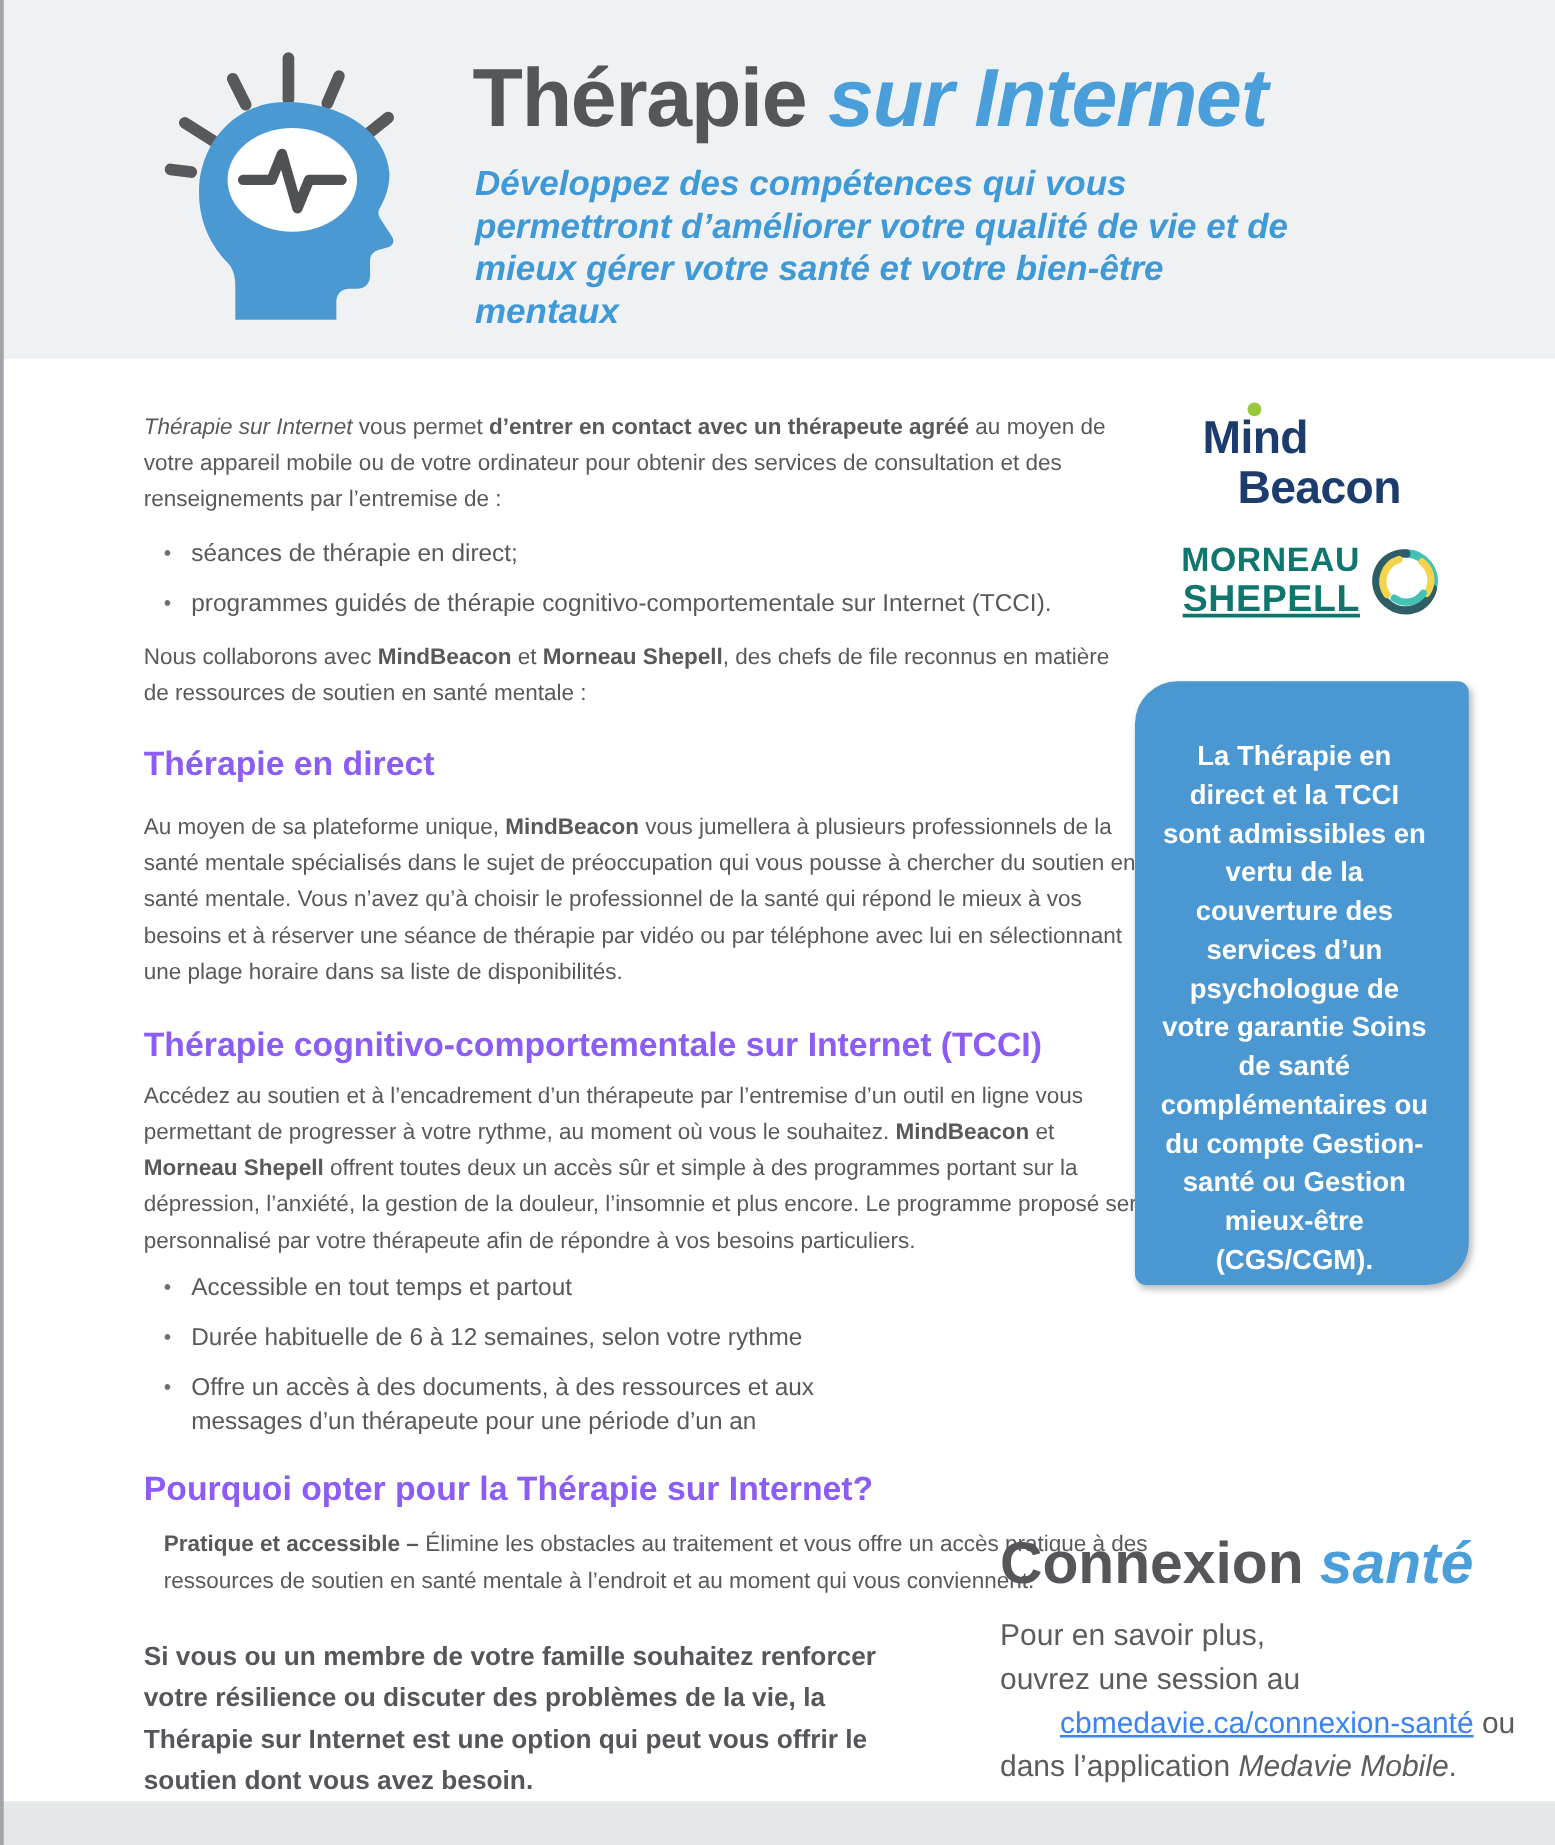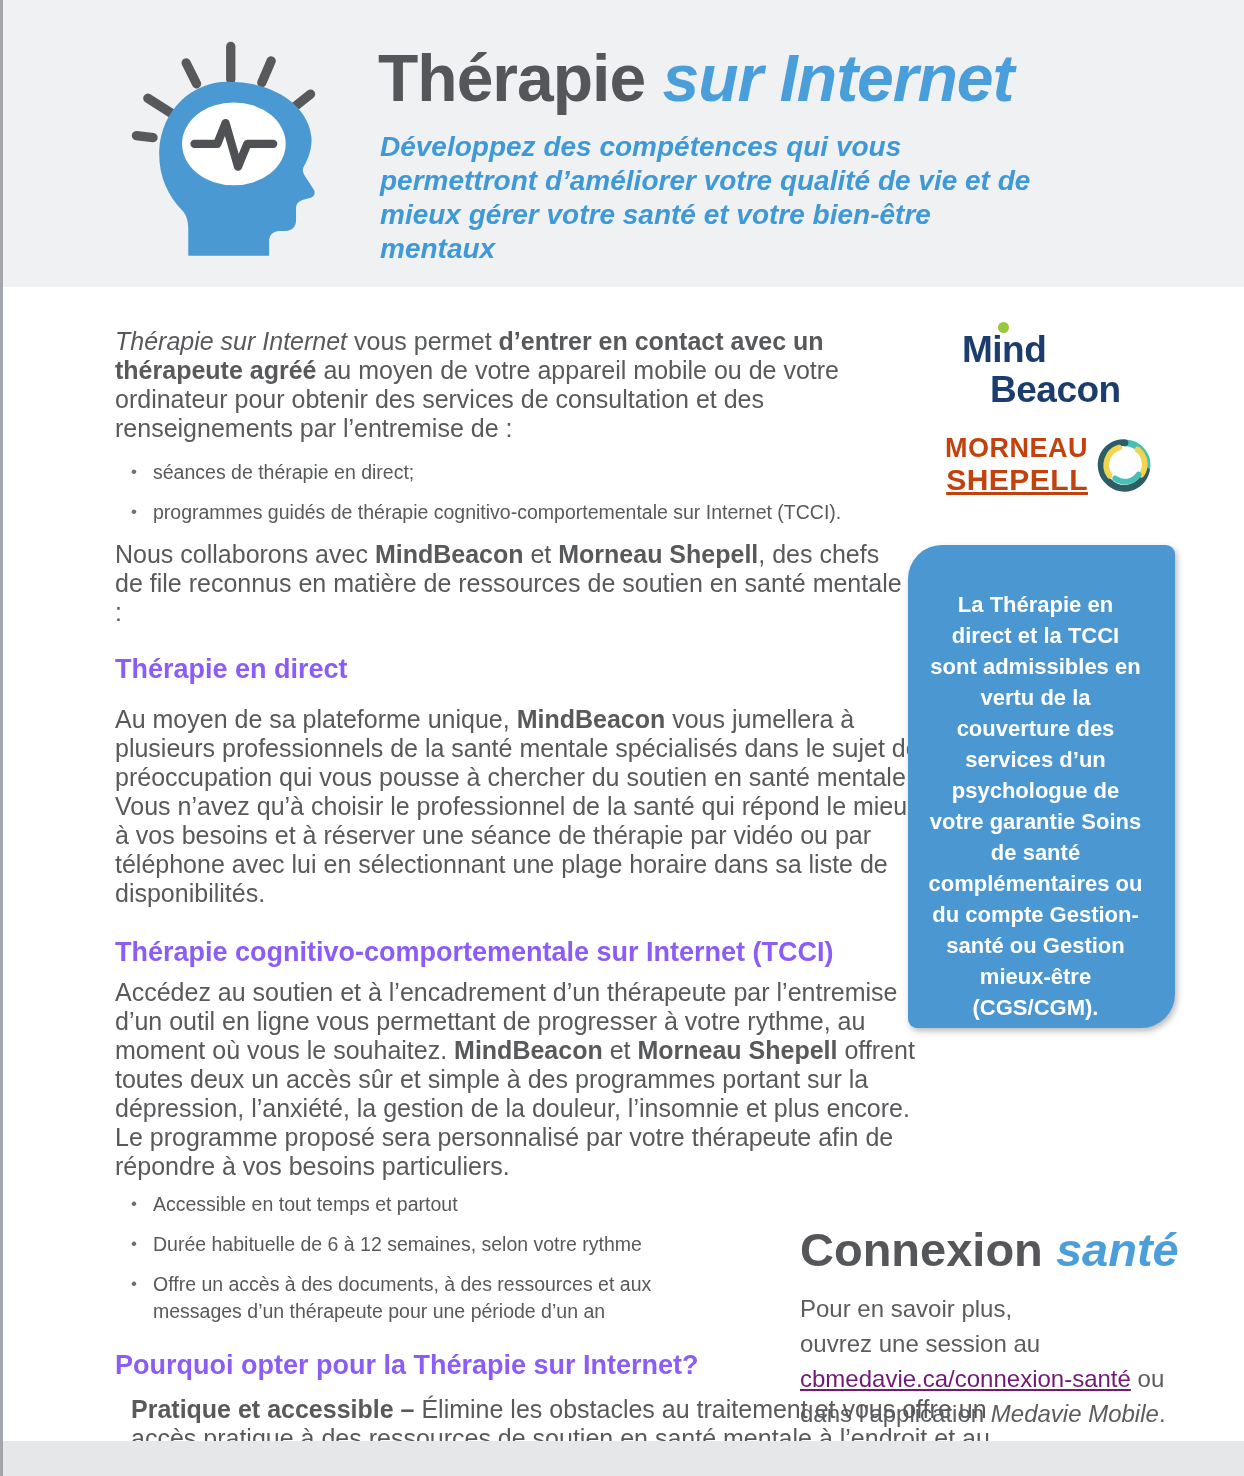--- a/index.html
+++ b/index.html
@@ -18,21 +18,21 @@
   h1 .t-accent{color:#4a9fda;font-style:italic;font-weight:600;}
   .subtitle{
     margin:16px 0 0 2px;width:660px;
     color:#3f99d7;font-size:28px;line-height:34px;font-weight:bold;font-style:italic;
   }
 
   
   main{position:absolute;left:0;top:287px;width:1244px;height:1154px;}
   .col-left{position:absolute;left:115px;top:40px;width:800px;}
   p{margin:0;}
-  .body-text{font-size:25px;line-height:29px;color:#58595b;}
+  .body-text{font-size:18px;line-height:29px;color:#58595b;}
   .b{font-weight:bold;}
   .i{font-style:italic;}
   .p-intro{width:780px;}
   ul{list-style:none;margin:0;padding:0;}
   .blist{margin:16px 0 0 14px;}
   .blist li{position:relative;padding-left:24px;margin-bottom:13px;font-size:19.5px;line-height:27px;}
   .blist .dot{position:absolute;left:2px;top:-1px;color:#6d6e71;font-size:17px;}
   .p-collab{margin-top:14px;width:790px;}
   h2{margin:0;color:#8b5cf6;font-size:27px;line-height:32px;font-weight:bold;}
   .h-live{margin-top:26px;}
@@ -46,39 +46,39 @@
   .why-1{width:880px;}
   .why-2{margin-top:26px;width:660px;}
   .p-closing{margin-top:30px;width:600px;font-weight:bold;font-size:21px;line-height:33px;color:#55565a;}
 
   
   .logo-mindbeacon{position:absolute;left:962px;top:44px;color:#1d3c6e;font-weight:bold;line-height:1;}
   .mb-line1{position:relative;font-size:37px;letter-spacing:-0.5px;}
   .mb-dot{position:absolute;left:36px;top:-9px;width:11px;height:11px;border-radius:50%;background:#97c93d;}
   .mb-line2{font-size:37px;letter-spacing:-0.5px;margin:3px 0 0 28px;}
   .logo-morneau{position:absolute;left:945px;top:148px;display:flex;align-items:center;}
-  .ms-text{color:#c2410c;font-weight:bold;text-align:right;line-height:1;}
+  .ms-text{color:#0f766e;font-weight:bold;text-align:right;line-height:1;}
   .ms-line1{font-size:27px;letter-spacing:0.5px;}
   .ms-line2{font-size:30px;letter-spacing:0.5px;margin-top:3px;text-decoration:underline;}
   .ms-swirl{width:58px;height:58px;margin-left:8px;}
 
   .callout{
     position:absolute;left:908px;top:258px;width:267px;height:483px;box-sizing:border-box;
     background:#4a97d2;border-radius:34px 9px 34px 9px;
     box-shadow:2px 3px 6px rgba(120,125,130,0.55);
     display:flex;align-items:flex-start;justify-content:center;
     padding:44px 31px 0 19px;
   }
   .callout-text{color:#ffffff;font-weight:bold;font-size:22px;line-height:31px;text-align:center;}
 
   .connexion{position:absolute;left:800px;top:938px;width:430px;}
   .cx-title{font-size:47px;line-height:50px;font-weight:bold;color:#555659;white-space:nowrap;}
   .cx-title .cx-accent{color:#4a9fda;font-style:italic;font-weight:600;}
   .cx-body{margin-top:16px;font-size:24px;line-height:35px;color:#5b5c5e;}
-  a.cx-link{color:#701a75;text-decoration:underline;cursor:pointer;}
+  a.cx-link{color:#3b82f6;text-decoration:underline;cursor:pointer;margin-left:48px;}
 
   footer{position:absolute;left:0;bottom:0;width:1244px;height:35px;background:#e6e7e8;}
 </style>
 </head>
 <body>
 
 <div class="left-edge"></div>
 
 <header>
   <div class="head-icon">

